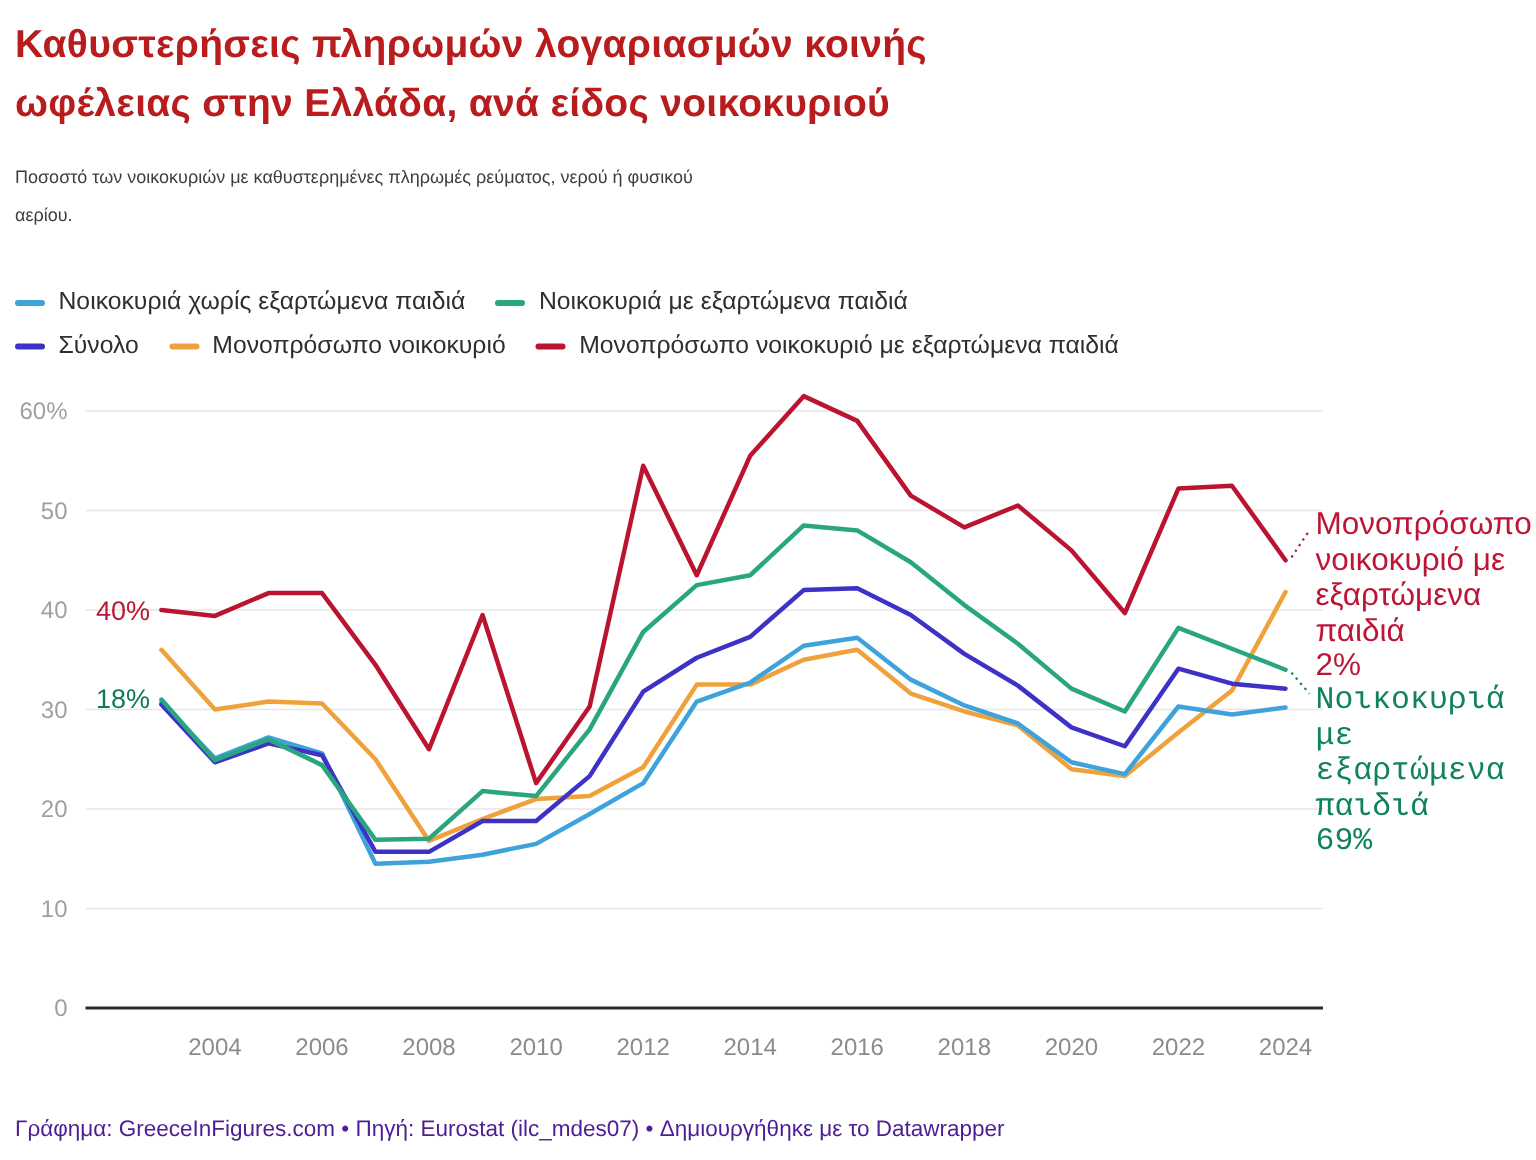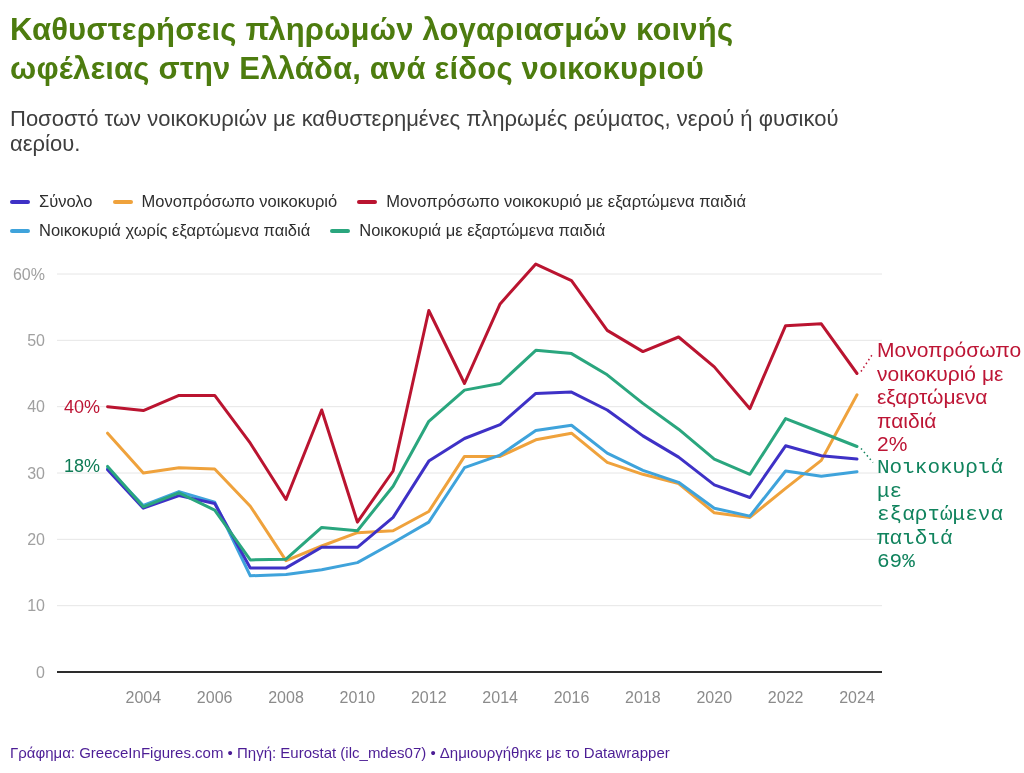--- a/index.html
+++ b/index.html
@@ -3,26 +3,26 @@
 <meta charset="utf-8">
 <style>
   html,body{margin:0;padding:0;background:#ffffff;}
   body{
     width:1024px;height:773px;position:relative;overflow:hidden;
     font-family:"Liberation Sans","DejaVu Sans",sans-serif;
     -webkit-font-smoothing:antialiased;
   }
   .title{
     position:absolute;left:10px;top:10px;width:980px;
-    font-size:31px;line-height:39px;font-weight:700;color:#4d7c0f;
+    font-size:26px;line-height:39px;font-weight:700;color:#b91c1c;
     white-space:pre-line;letter-spacing:0.2px;
   }
   .subtitle{
     position:absolute;left:10px;top:106px;width:980px;
-    font-size:22px;line-height:25px;font-weight:400;color:#3e3e3e;
+    font-size:12px;line-height:25px;font-weight:400;color:#3e3e3e;
     white-space:pre-line;
   }
   .legend{position:absolute;left:10px;top:192px;display:flex;flex-direction:column;row-gap:10px;}
   .legend-row{display:flex;align-items:center;column-gap:20px;}
   .legend-item{display:flex;align-items:center;font-size:16.5px;color:#2e2e2e;white-space:nowrap;}
   .legend-swatch{display:inline-block;width:20px;height:4px;border-radius:2px;margin-right:9px;flex:0 0 auto;}
   #plot{position:absolute;left:0;top:0;}
   .ann-left{
     position:absolute;left:40px;width:60px;text-align:right;
     font-size:18px;font-weight:400;line-height:18px;
@@ -42,40 +42,40 @@
 <body>
 
 <div class="title">Καθυστερήσεις πληρωμών λογαριασμών κοινής
 ωφέλειας στην Ελλάδα, ανά είδος νοικοκυριού</div>
 <div class="subtitle">Ποσοστό των νοικοκυριών με καθυστερημένες πληρωμές ρεύματος, νερού ή φυσικού
 αερίου.</div>
 
 <div class="legend" id="legend">
     <div class="legend-row">
       <span class="legend-item">
+        <span class="legend-swatch" style="background: rgb(63, 163, 219);"></span>
+        <span>Νοικοκυριά χωρίς εξαρτώμενα παιδιά</span>
+      </span>
+      <span class="legend-item">
+        <span class="legend-swatch" style="background: rgb(42, 166, 126);"></span>
+        <span>Νοικοκυριά με εξαρτώμενα παιδιά</span>
+      </span>
+    </div>
+    <div class="legend-row">
+      <span class="legend-item">
         <span class="legend-swatch" style="background: rgb(62, 49, 198);"></span>
         <span>Σύνολο</span>
       </span>
       <span class="legend-item">
         <span class="legend-swatch" style="background: rgb(239, 162, 60);"></span>
         <span>Μονοπρόσωπο νοικοκυριό</span>
       </span>
       <span class="legend-item">
         <span class="legend-swatch" style="background: rgb(186, 20, 48);"></span>
         <span>Μονοπρόσωπο νοικοκυριό με εξαρτώμενα παιδιά</span>
-      </span>
-    </div>
-    <div class="legend-row">
-      <span class="legend-item">
-        <span class="legend-swatch" style="background: rgb(63, 163, 219);"></span>
-        <span>Νοικοκυριά χωρίς εξαρτώμενα παιδιά</span>
-      </span>
-      <span class="legend-item">
-        <span class="legend-swatch" style="background: rgb(42, 166, 126);"></span>
-        <span>Νοικοκυριά με εξαρτώμενα παιδιά</span>
       </span>
     </div>
   </div>
 
 <svg id="plot" width="1024" height="773" viewBox="0 0 1024 773">
     <line x1="57" x2="882" y1="274.002" y2="274.002" stroke="#e6e6e6" stroke-width="1"></line>
     <text x="45" y="279.502" text-anchor="end" fill="#a0a0a0" font-size="16px">60%</text>
     <line x1="57" x2="882" y1="340.335" y2="340.335" stroke="#e6e6e6" stroke-width="1"></line>
     <text x="45" y="345.835" text-anchor="end" fill="#a0a0a0" font-size="16px">50</text>
     <line x1="57" x2="882" y1="406.668" y2="406.668" stroke="#e6e6e6" stroke-width="1"></line>

